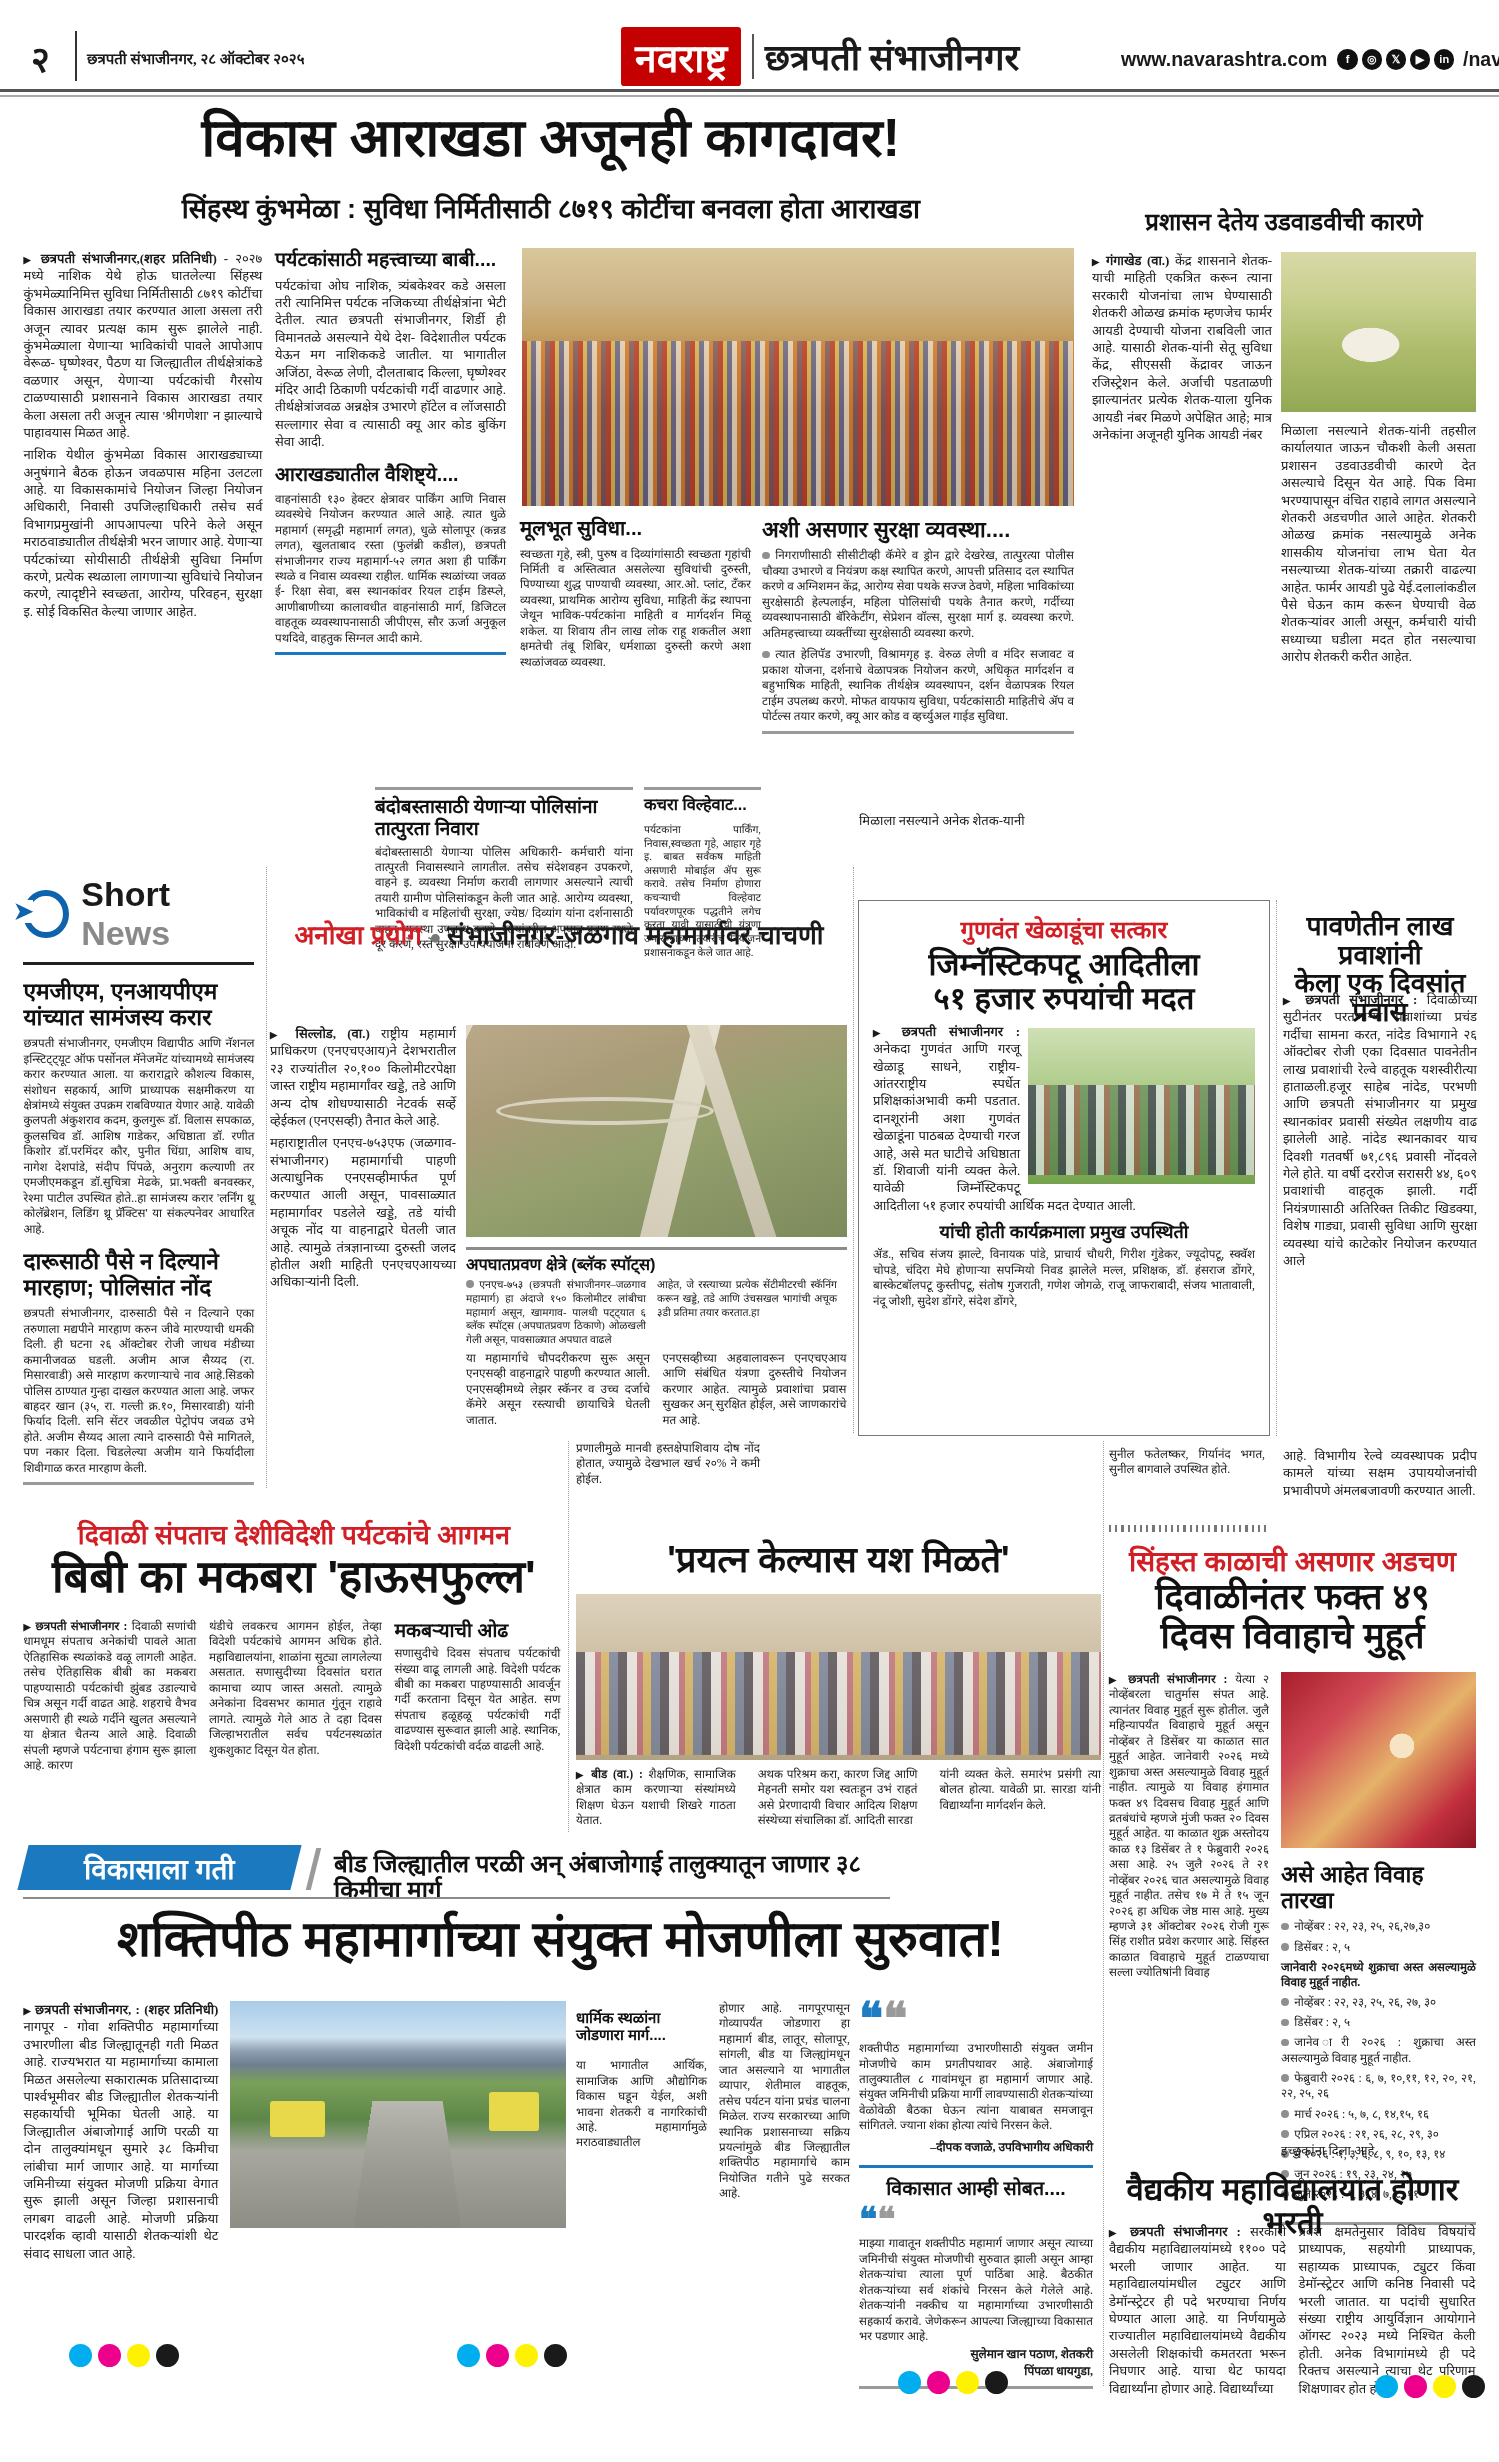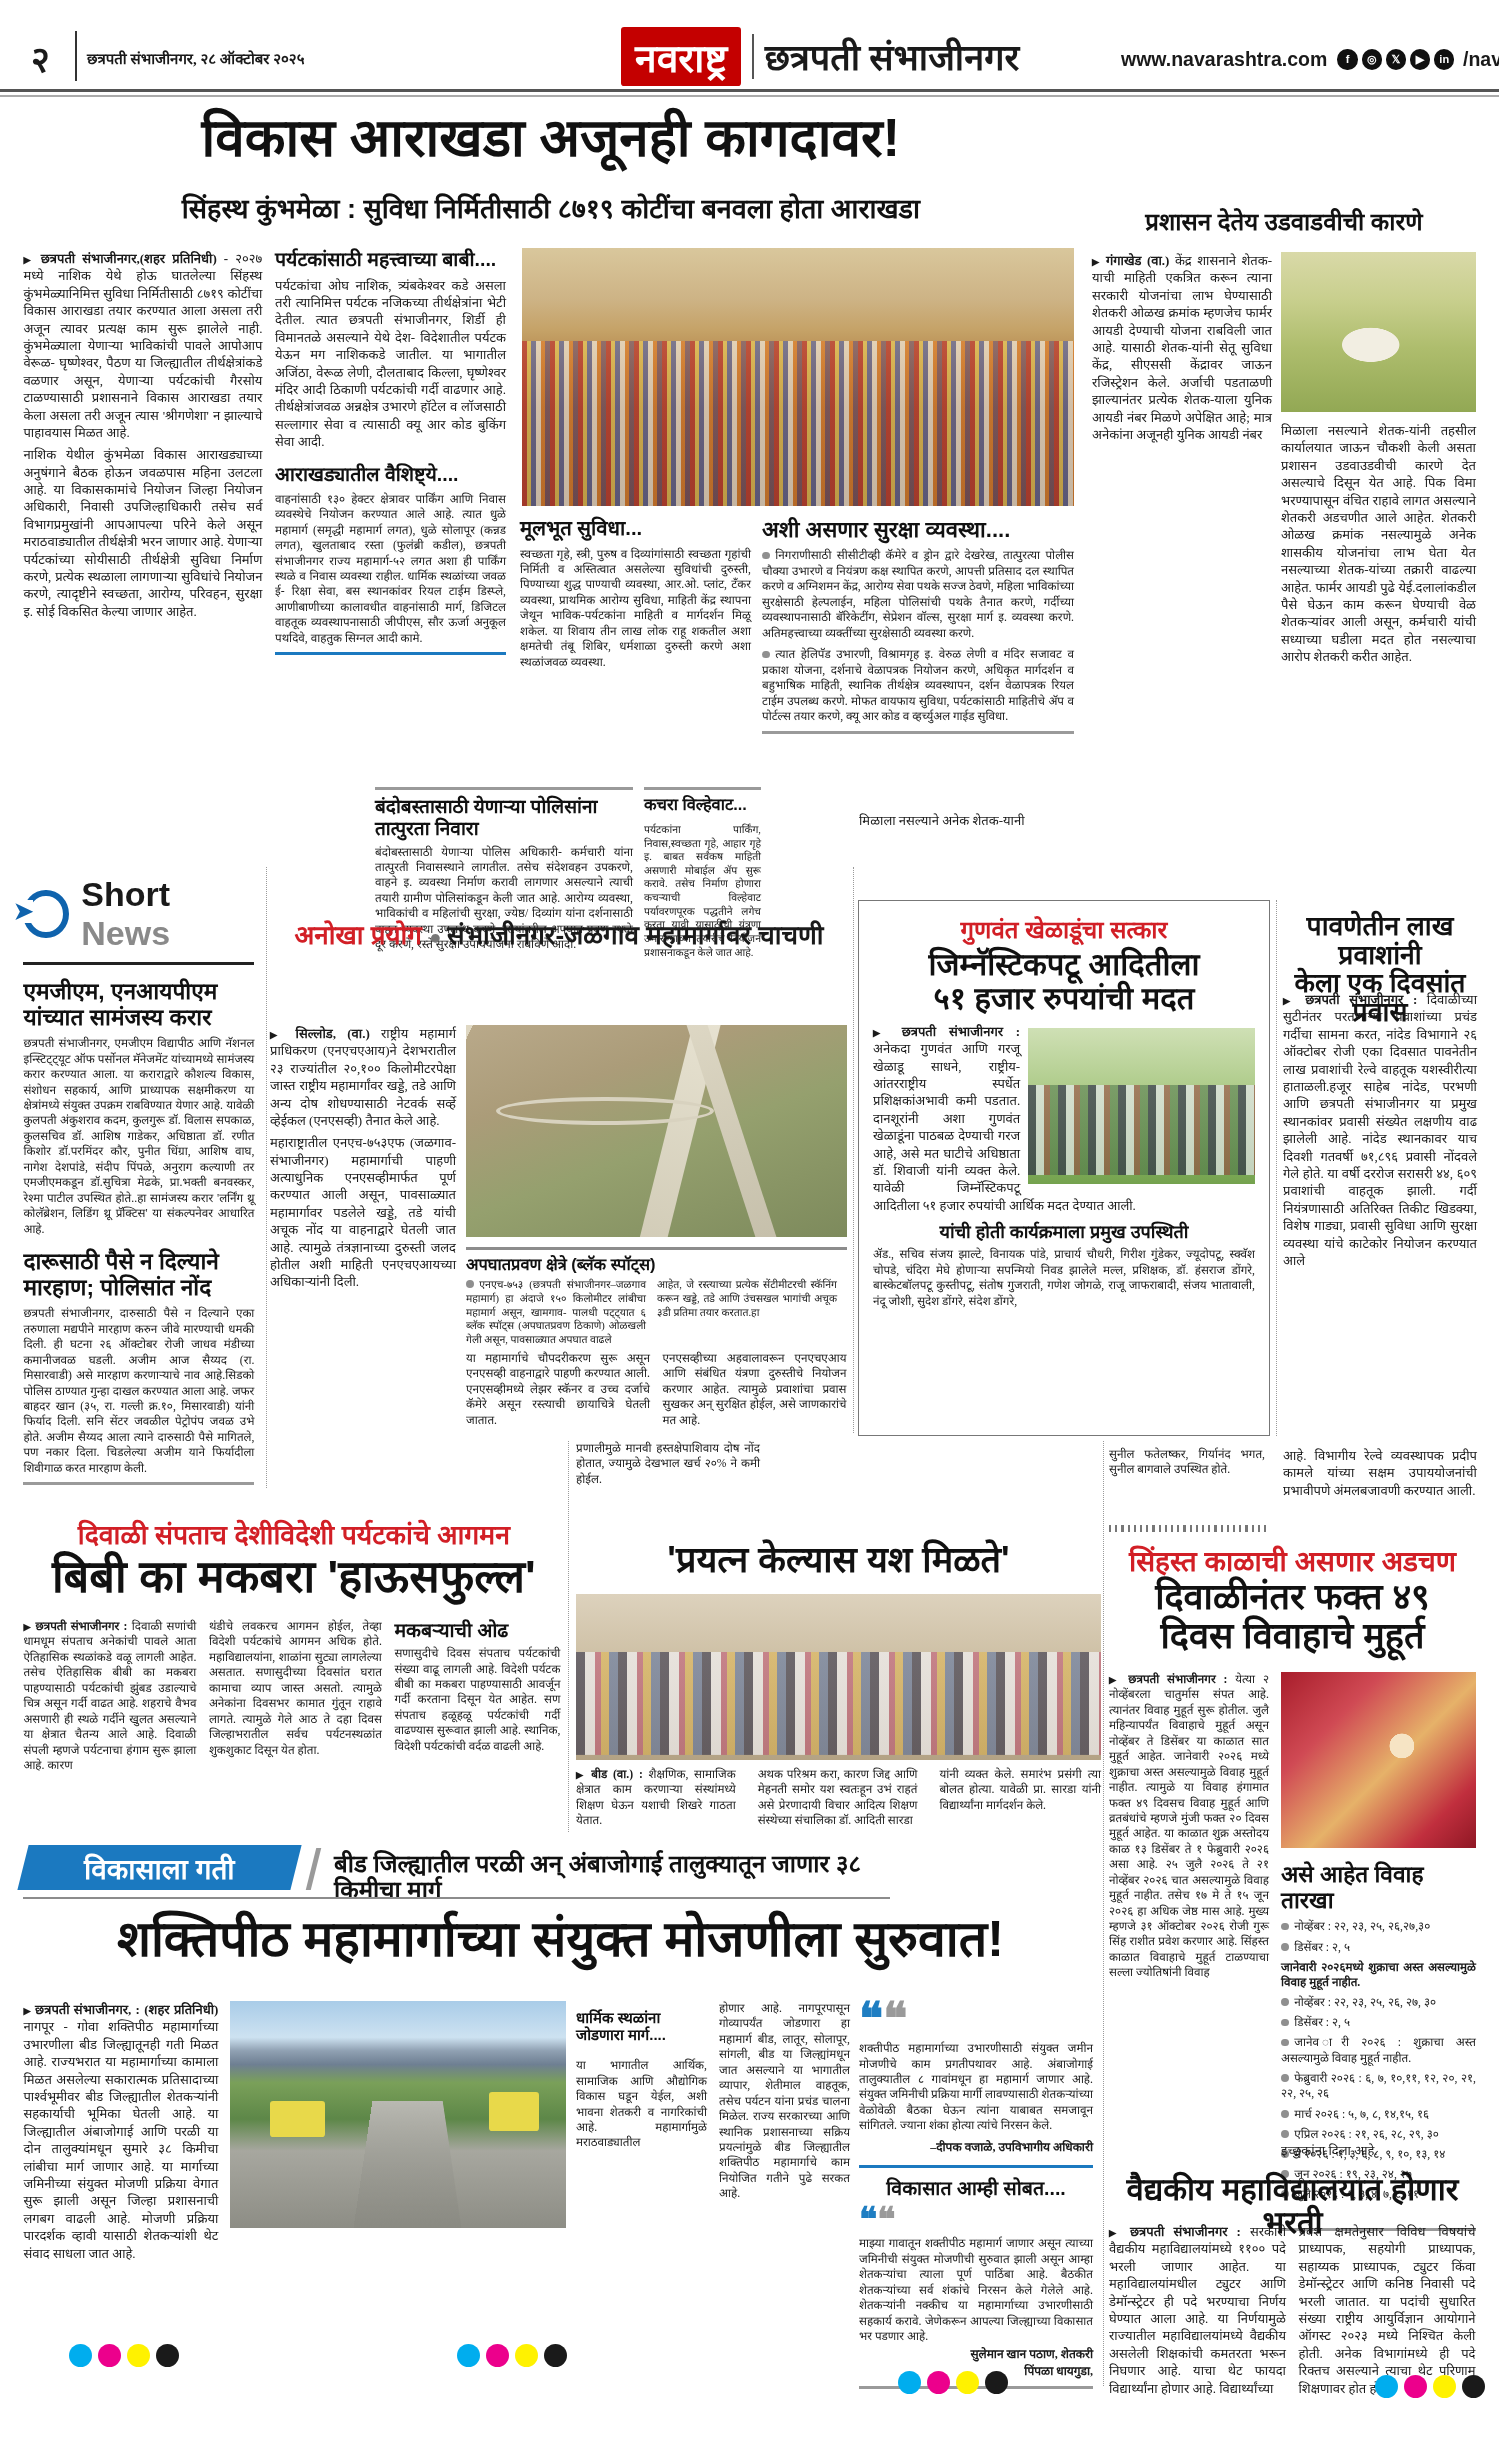--- a/index.html
+++ b/index.html
@@ -237,21 +237,21 @@
     <div>दिवाळीनंतर फक्त ४९</div>
     <div>दिवस विवाहाचे मुहूर्त</div>
   </div>
   <div class="abs body-sm" style="left:1109px;top:1672px;width:160px;height:469px;">
     <span class="byline">छत्रपती संभाजीनगर :</span>
     <span>येत्या २ नोव्हेंबरला चातुर्मास संपत आहे. त्यानंतर विवाह मुहूर्त सुरू होतील. जुलै महिन्यापर्यंत विवाहाचे मुहूर्त असून नोव्हेंबर ते डिसेंबर या काळात सात मुहूर्त आहेत. जानेवारी २०२६ मध्ये शुक्राचा अस्त असल्यामुळे विवाह मुहूर्त नाहीत. त्यामुळे या विवाह हंगामात फक्त ४९ दिवसच विवाह मुहूर्त आणि व्रतबंधांचे म्हणजे मुंजी फक्त २० दिवस मुहूर्त आहेत. या काळात शुक्र अस्तोदय काळ १३ डिसेंबर ते १ फेब्रुवारी २०२६ असा आहे. २५ जुलै २०२६ ते २१ नोव्हेंबर २०२६ चात असल्यामुळे विवाह मुहूर्त नाहीत. तसेच १७ मे ते १५ जून २०२६ हा अधिक जेष्ठ मास आहे. मुख्य म्हणजे ३१ ऑक्टोबर २०२६ रोजी गुरू सिंह राशीत प्रवेश करणार आहे. सिंहस्त काळात विवाहाचे मुहूर्त टाळण्याचा सल्ला ज्योतिषांनी विवाह</span>
   </div>
   <div class="abs photo" style="left:1281px;top:1672px;width:195px;height:176px;
               background-image:radial-gradient(circle 20.3px at 62% 42%,#f6e4c4 0 60%,transparent 62%),
               linear-gradient(135deg,#a81d2b 0%,#d04a54 28%,#e6b269 55%,#c12f3e 82%,#8f1724 100%);"></div>
-  <div class="abs" style="left:1281px;top:1861px;width:195px;border-bottom:3.9px solid #9a9a9a;padding-bottom:25px;">
+  <div class="abs" style="left:1281px;top:1861px;width:195px;border-bottom:3.9px solid #9a9a9a;padding-bottom:19px;">
     <div class="subh" style="font-size:22.7px;">असे आहेत विवाह तारखा</div>
     <div class="body-sm" style="margin-top:6.2px;"><span class="dot"></span><span>नोव्हेंबर : २२, २३, २५, २६,२७,३०</span></div>
     <div class="body-sm" style="margin-top:4.7px;"><span class="dot"></span><span>डिसेंबर : २, ५</span></div>
     <div class="body-sm" style="margin-top:4.7px;font-weight:700;">जानेवारी २०२६मध्ये शुक्राचा अस्त असल्यामुळे विवाह मुहूर्त नाहीत.</div>
     <div class="body-sm" style="margin-top:4.7px;"><span class="dot"></span><span>नोव्हेंबर : २२, २३, २५, २६, २७, ३०</span></div>
     <div class="body-sm" style="margin-top:4.7px;"><span class="dot"></span><span>डिसेंबर : २, ५</span></div>
     <div class="body-sm" style="margin-top:4.7px;"><span class="dot"></span><span>जानेव ारी २०२६ : शुक्राचा अस्त असल्यामुळे विवाह मुहूर्त नाहीत.</span></div>
     <div class="body-sm" style="margin-top:4.7px;"><span class="dot"></span><span>फेब्रुवारी २०२६ : ६, ७, १०,११, १२, २०, २१, २२, २५, २६</span></div>
     <div class="body-sm" style="margin-top:4.7px;"><span class="dot"></span><span>मार्च २०२६ : ५, ७, ८, १४,१५, १६</span></div>
     <div class="body-sm" style="margin-top:4.7px;"><span class="dot"></span><span>एप्रिल २०२६ : २१, २६, २८, २९, ३०</span></div>

